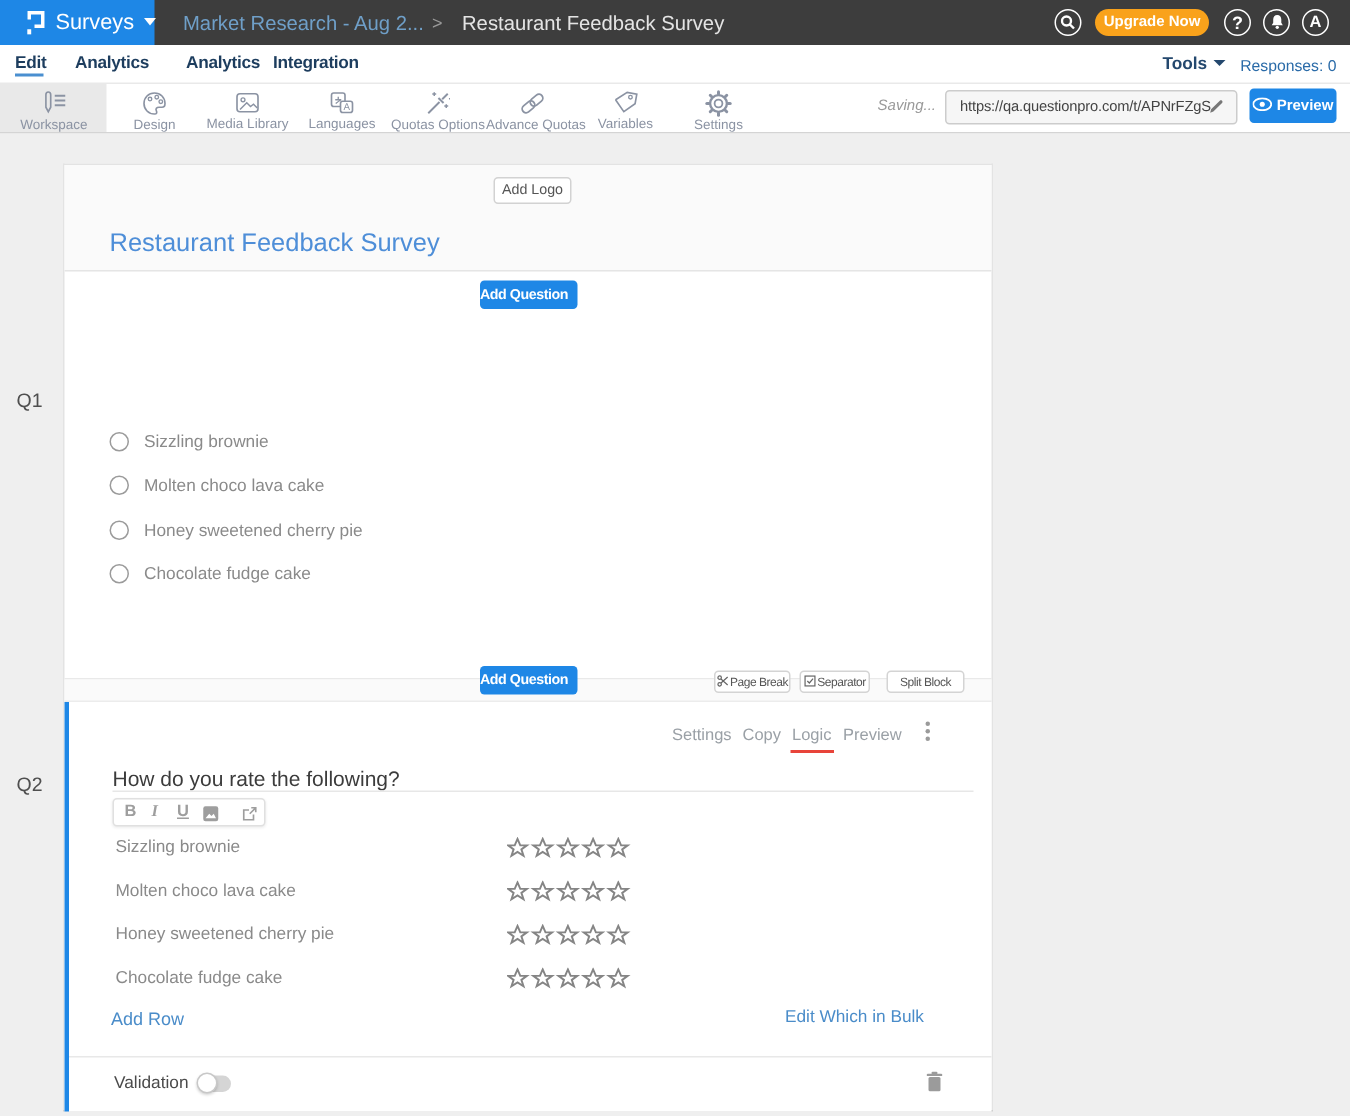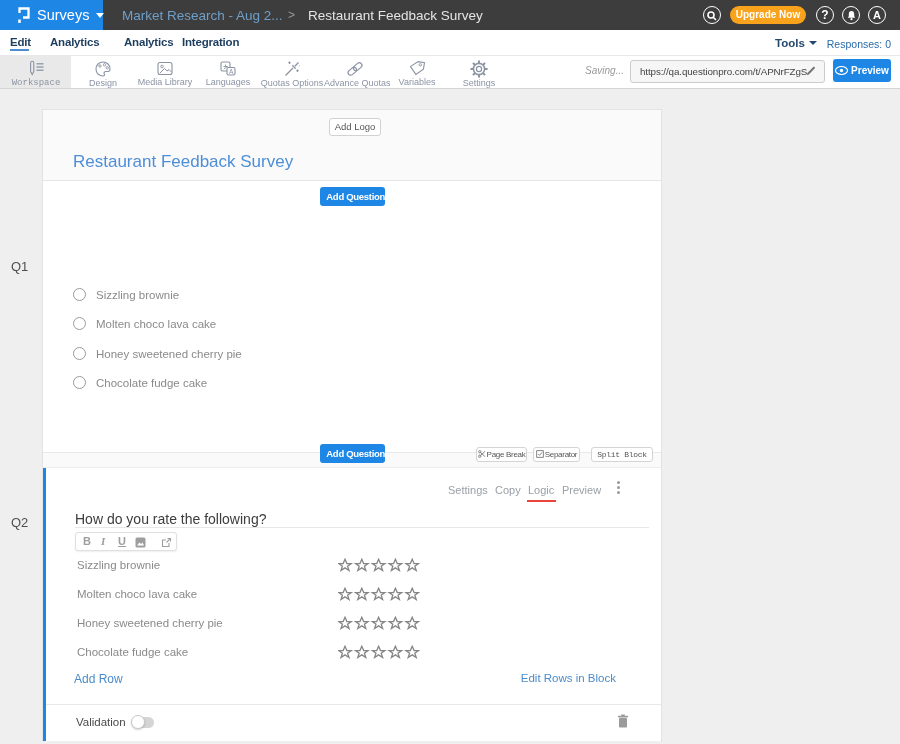--- a/index.html
+++ b/index.html
@@ -23,36 +23,36 @@
 #editline { position:absolute; left:10px; top:19px; width:19px; height:1.5px; background:#4a8fd0; }
 #tools { position:absolute; left:775px; top:7px; font-size:11.5px; color:#24486e; font-weight:bold;text-align:center; }
 .caret2 { display:inline-block; width:0; height:0; border-left:4px solid transparent; border-right:4px solid transparent; border-top:4.5px solid #24486e; vertical-align:middle; margin-left:4px; margin-bottom:2px; }
 #responses { position:absolute; right:9px; top:8px; font-size:10.5px; color:#2a6ba8; }
 
 
 #toolrow { position:absolute; left:0; top:56px; width:900px; height:33px; background:#fff; border-bottom:1px solid #d4d4d4; }
 .titem { position:absolute; top:0; height:32px; text-align:center; }
 .titem svg { display:block; margin:4px auto 0; }
 .tlabel { font-size:9px; color:#8b93a3; margin-top:0px; white-space:nowrap; }
-#t-workspace { left:0; width:71px; background:#e9e9e9; padding-left:1px;font-family:Liberation Mono, monospace; }
+#t-workspace { left:0; width:71px; background:#e9e9e9; padding-left:1px; }
 #saving { position:absolute; right:276px; top:9px; font-size:10px; color:#999; font-style:italic; }
 #urlbox { position:absolute; left:630px; top:4px; width:195px; height:23px; background:#f6f6f6; border:1px solid #ccc; border-radius:3px; font-size:9.8px; letter-spacing:-0.1px; color:#444; line-height:21px; padding-left:9px; padding-right:20px; white-space:nowrap; overflow:hidden; }
 #pencil { position:absolute; left:805px; top:9px; }
 #previewbtn { position:absolute; left:833px; top:3px; width:58px; height:23px; background:#1e87e6; border-radius:3px; color:#fff; font-size:10px; font-weight:bold; text-align:center; line-height:23px; white-space:nowrap; }
 
 
 #content { position:absolute; left:0; top:89px; width:900px; height:655px; background:#efefef; }
 #card { position:absolute; left:42px; top:20px; width:620px; height:631px; background:#fff; border:1px solid #e3e3e3; border-bottom:none; }
 .qnum { position:absolute; font-size:13px; color:#4f4f4f; }
 
 #cardhead { position:absolute; left:0; top:0; width:618px; height:71px; background:#fafafa; border-bottom:1px solid #e5e5e5; }
 #addlogo { position:absolute; left:286px; top:8px; width:52px; height:18px; background:#fff; border:1px solid #d2d2d2; border-radius:3px; font-size:9.5px; color:#555; text-align:center; line-height:16px; }
 #title { position:absolute; left:30px; top:42px; font-size:17px; color:#4e8ed8; }
 
-.addq { position:absolute; background:#1e87e6; border-radius:3px; color:#fff; font-size:9.5px; font-weight:bold; text-align:right; width:65px; height:19px; line-height:19px; letter-spacing:-0.3px; white-space:nowrap; }
+.addq { position:absolute; background:#1e87e6; border-radius:3px; color:#fff; font-size:9.5px; font-weight:bold; text-align:left; width:65px; height:19px; line-height:19px; letter-spacing:-0.3px; white-space:nowrap; }
 #q1text { position:absolute; left:30px; top:145px; font-size:14px; color:#3c3c3c; }
 .opt { position:absolute; left:30px; height:14px; }
 .radio { position:absolute; left:0; top:0; width:13px; height:13px; border:1.5px solid #9b9b9b; border-radius:50%; background:#fff; }
 .optlabel { position:absolute; left:23px; top:1px; font-size:11.5px; color:#8a8a8a; white-space:nowrap; }
 
 #sep1 { position:absolute; left:0; top:342px; width:618px; height:1px; background:#e9e9e9; }
 #strip { position:absolute; left:0; top:343px; width:618px; height:15px; background:#fafafa; border-bottom:1px solid #ececec; }
 .miniBtn { position:absolute; height:15px; background:#fff; border:1px solid #d4d4d4; border-radius:3px; font-size:8px; letter-spacing:-0.3px; color:#555; text-align:center; line-height:13px; white-space:nowrap; overflow:hidden; }
 
 #q2block { position:absolute; left:0; top:358px; width:618px; height:273px; background:#fff; border-left:3px solid #1e87e6; }
@@ -241,21 +241,21 @@
       <svg width="8" height="8" viewBox="0 0 9 9" style="vertical-align:-1px; margin-right:1px;">
         <circle cx="2" cy="2" r="1.3" fill="none" stroke="#666" stroke-width="0.9"></circle>
         <circle cx="2" cy="7" r="1.3" fill="none" stroke="#666" stroke-width="0.9"></circle>
         <path d="M3 3 L8 7.5 M3 6 L8 1.5" stroke="#666" stroke-width="0.9" fill="none"></path>
       </svg>Page Break</div>
     <div class="miniBtn" style="left:490px; top:337px; width:47px; z-index:5;">
       <svg width="8" height="8" viewBox="0 0 9 9" style="vertical-align:-1px; margin-right:1px;">
         <rect x="0.8" y="0.8" width="7.4" height="7.4" fill="none" stroke="#666" stroke-width="0.9"></rect>
         <path d="M2.5 4.5 L4 6 L6.8 2.7" fill="none" stroke="#666" stroke-width="0.9"></path>
       </svg>Separator</div>
-    <div class="miniBtn" style="left:548px; top:337px; width:62px; z-index:5;font-family:Liberation Mono, monospace;">Split Block</div>
+    <div class="miniBtn" style="left:548px; top:337px; width:52px; z-index:5;">Split Block</div>
 
     <div id="q2block">
       <div class="qlink" style="left:402px;">Settings</div>
       <div class="qlink" style="left:449px;">Copy</div>
       <div class="qlink" style="left:482px;">Logic</div>
       <div class="qlink" style="left:516px;">Preview</div>
       <div id="redline"></div>
       <div id="vdots">
           <div></div>
           <div></div>
@@ -310,21 +310,21 @@
           <div class="rlabel">Chocolate fudge cake</div>
           <div class="stars"><svg width="90" height="15" viewBox="0 0 90 15">
               <path transform="translate(7.0,7.5)" d="M0,-6.2 L1.86,-1.92 L6.2,-1.92 L2.6,0.73 L4.0,5.0 L0,2.4 L-4.0,5.0 L-2.6,0.73 L-6.2,-1.92 L-1.86,-1.92 Z" fill="none" stroke="#858585" stroke-width="1.3" stroke-linejoin="miter"></path>
               <path transform="translate(23.8,7.5)" d="M0,-6.2 L1.86,-1.92 L6.2,-1.92 L2.6,0.73 L4.0,5.0 L0,2.4 L-4.0,5.0 L-2.6,0.73 L-6.2,-1.92 L-1.86,-1.92 Z" fill="none" stroke="#858585" stroke-width="1.3" stroke-linejoin="miter"></path>
               <path transform="translate(40.6,7.5)" d="M0,-6.2 L1.86,-1.92 L6.2,-1.92 L2.6,0.73 L4.0,5.0 L0,2.4 L-4.0,5.0 L-2.6,0.73 L-6.2,-1.92 L-1.86,-1.92 Z" fill="none" stroke="#858585" stroke-width="1.3" stroke-linejoin="miter"></path>
               <path transform="translate(57.400000000000006,7.5)" d="M0,-6.2 L1.86,-1.92 L6.2,-1.92 L2.6,0.73 L4.0,5.0 L0,2.4 L-4.0,5.0 L-2.6,0.73 L-6.2,-1.92 L-1.86,-1.92 Z" fill="none" stroke="#858585" stroke-width="1.3" stroke-linejoin="miter"></path>
               <path transform="translate(74.2,7.5)" d="M0,-6.2 L1.86,-1.92 L6.2,-1.92 L2.6,0.73 L4.0,5.0 L0,2.4 L-4.0,5.0 L-2.6,0.73 L-6.2,-1.92 L-1.86,-1.92 Z" fill="none" stroke="#858585" stroke-width="1.3" stroke-linejoin="miter"></path>
             </svg></div>
         </div>
       <div id="addrow">Add Row</div>
-      <div id="editbulk">Edit Rows in Block</div>
+      <div id="editbulk">Edit Which in Bulk</div>
       <div id="sep2"></div>
       <div id="validation">Validation</div>
       <div id="toggle">
           <div id="knob"></div>
         </div>
       <svg style="position:absolute; left:571px; top:246px;" width="12" height="14" viewBox="0 0 12 14">
         <rect x="2" y="4" width="8" height="9.5" rx="1" fill="#9b9b9b"></rect>
         <rect x="0.8" y="1.8" width="10.4" height="1.6" rx="0.8" fill="#9b9b9b"></rect>
         <rect x="4" y="0.5" width="4" height="1.6" rx="0.8" fill="#9b9b9b"></rect>
       </svg>

